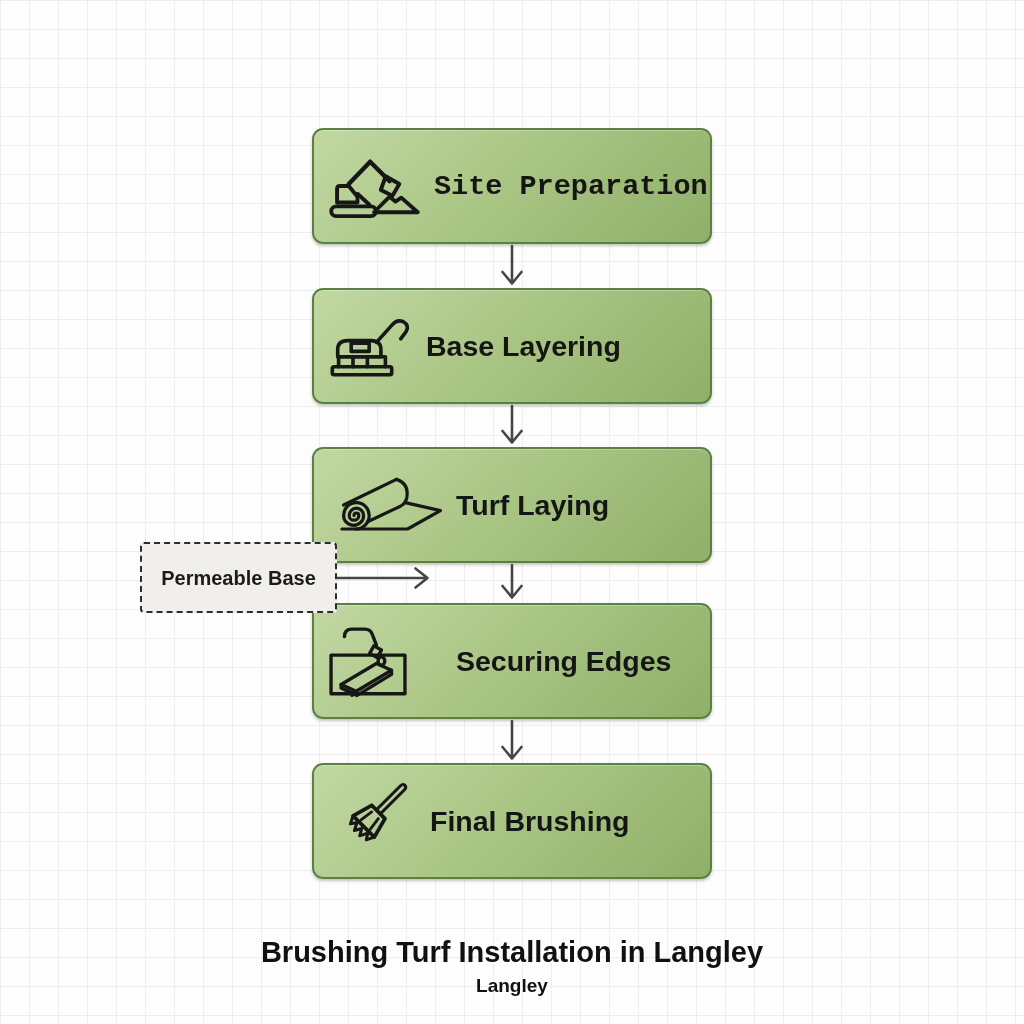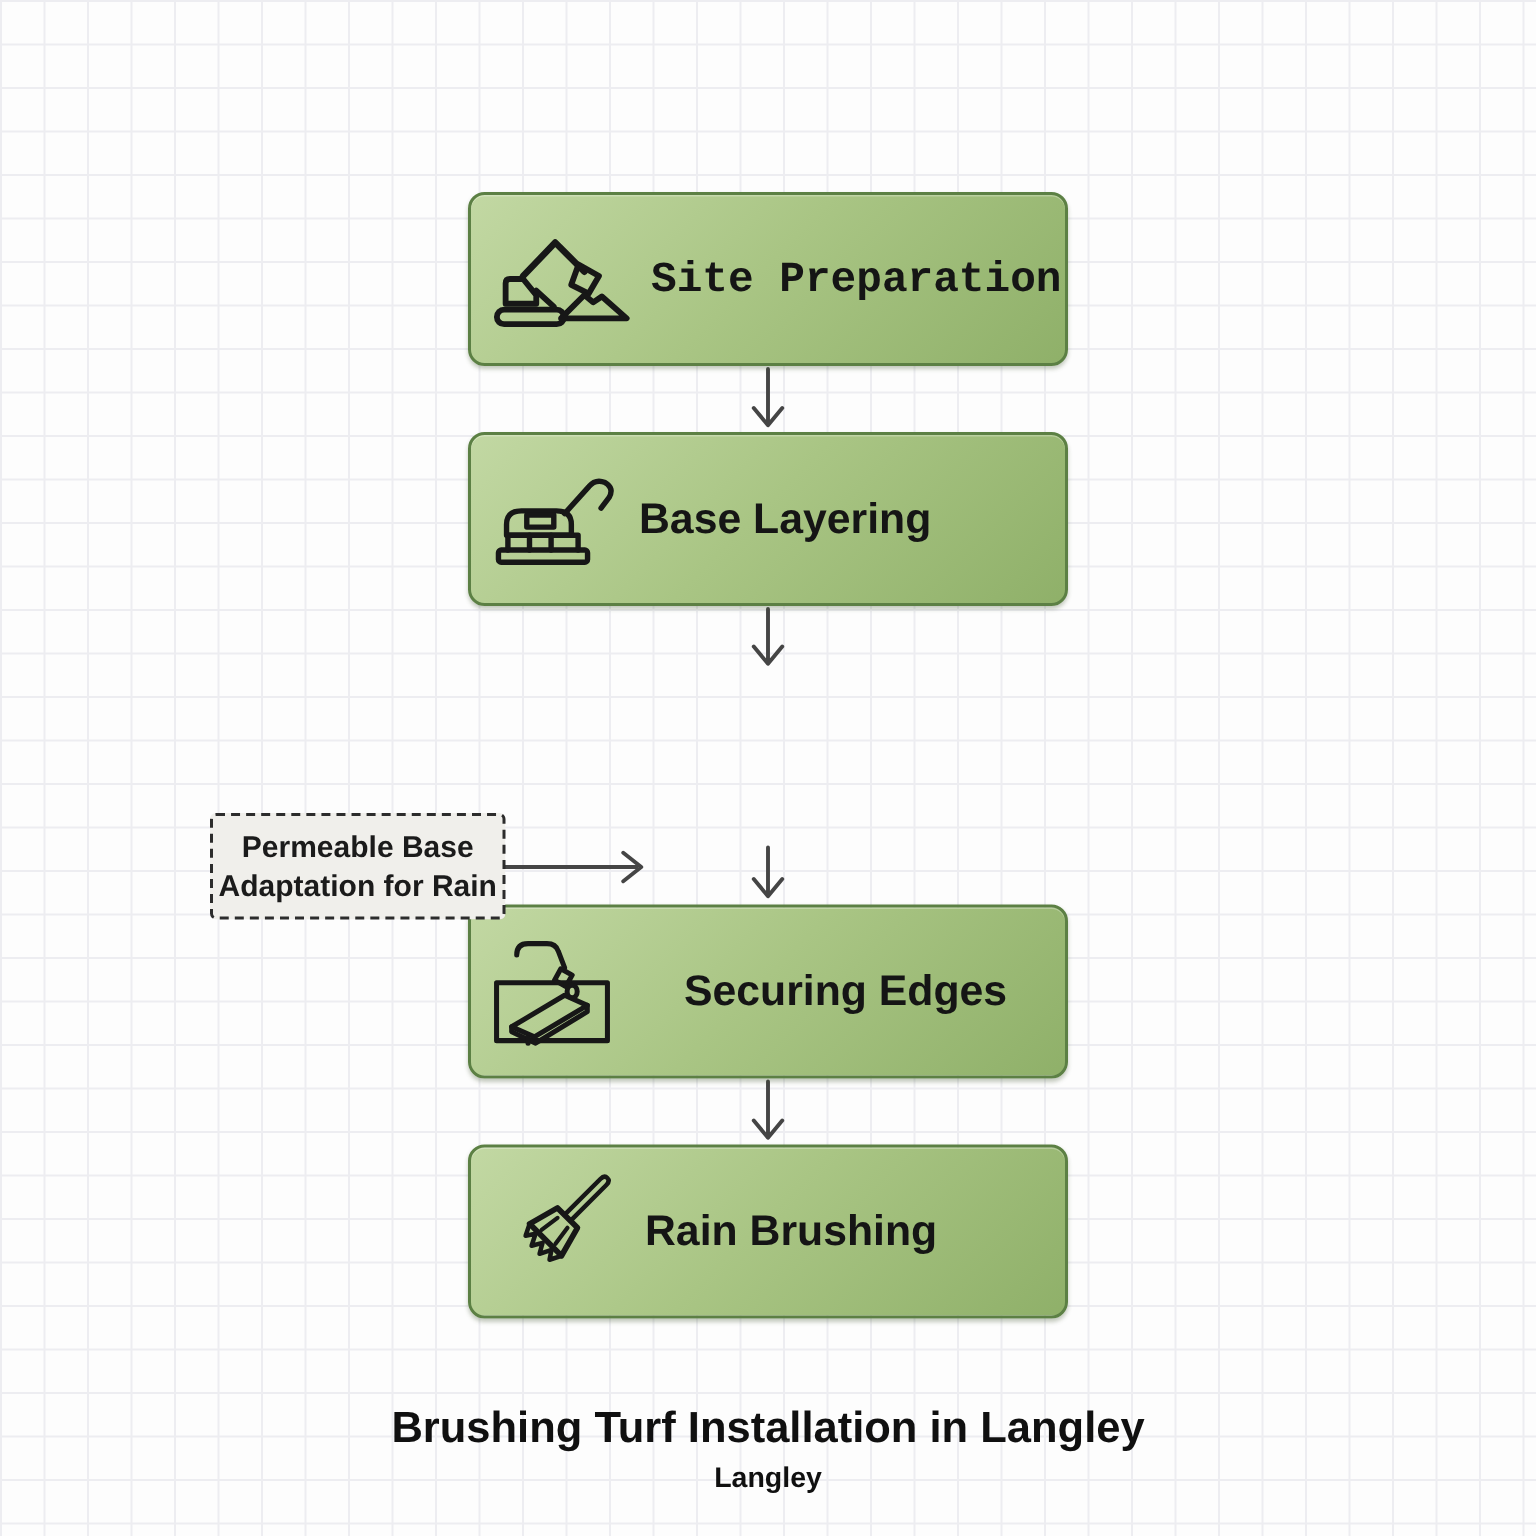--- a/index.html
+++ b/index.html
@@ -79,20 +79,34 @@
           <line x1="46" y1="48" x2="46" y2="59"></line>
           <path d="M13,48 v-8 q0,-10 11,-10 h26 q11,0 11,10 v8 z"></path>
           <rect x="28" y="33" width="20" height="9"></rect>
           <path d="M56,32 L74,12 Q79,6 86,9 Q93,13 89,20 L83,28"></path>
         </g>
       </svg>
     </span>
     <span class="label">Base Layering</span>
   </div>
 
+  <div class="step" id="step-3">
+    <span class="icon">
+      <svg width="120" height="72" viewBox="0 0 150 90">
+        <g stroke-width="4">
+          <path d="M35,58 a3,3 0 0 1 6,0 a6,6 0 0 1 -12,0 a9,9 0 0 1 18,0 a12.5,12.5 0 0 1 -25,0 a16,16 0 0 1 32,0 a17,17 0 0 1 -17,17"></path>
+          <path d="M22,45 L88,13"></path>
+          <path d="M88,13 q16,5 13,23 q-2,8 -9,11"></path>
+          <path d="M92,47 L52,66"></path>
+          <path d="M20,75 H102 L143,52 L99,42"></path>
+        </g>
+      </svg>
+    </span>
+    <span class="label">Turf Laying</span>
+  </div>
 
   <div class="step" id="step-4">
     <span class="icon">
       <svg width="84" height="76" viewBox="0 0 100 90">
         <g stroke-width="4">
           <rect x="6" y="38" width="88" height="46"></rect>
           <path d="M22,16 q0,-9 9,-9 h15 q7,0 9,6 l5,13"></path>
           <path d="M57,27 l9,5 l-5,9 l-9,-5 z"></path>
           <ellipse cx="66" cy="45" rx="4" ry="5"></ellipse>
           <path d="M18,73 L60,48 L78,56 L36,81 Z"></path>
@@ -109,26 +123,25 @@
       <svg width="94" height="78" viewBox="0 0 100 80">
         <g transform="translate(-4,2) rotate(45 54 34)">
           <path d="M51,26 V-10 q0,-4 3,-4 q3,0 3,4 V26" stroke-width="3.2"></path>
           <path d="M44,26 h20 l6,22 h-32 z" stroke-width="4"></path>
           <path d="M49,31 l-2,14" stroke-width="3"></path>
           <path d="M59,31 l2,14" stroke-width="3"></path>
           <path d="M38,48 L42,56 L46,50 L50,58 L54,51 L58,58 L62,50 L66,56 L70,48" stroke-width="3.2"></path>
         </g>
       </svg>
     </span>
-    <span class="label">Rain Brushing</span>
+    <span class="label">Final Brushing</span>
   </div>
 
   <div class="annotation">
     <span class="ann-line">Permeable Base</span>
-    <span class="ann-line">Adaptation for Rain</span>
   </div>
 
   <div class="title-block">
     <div class="title-line1">Brushing Turf Installation in Langley</div>
     <div class="title-line2">Langley</div>
   </div>
 
 </div>
 
 </body></html>

